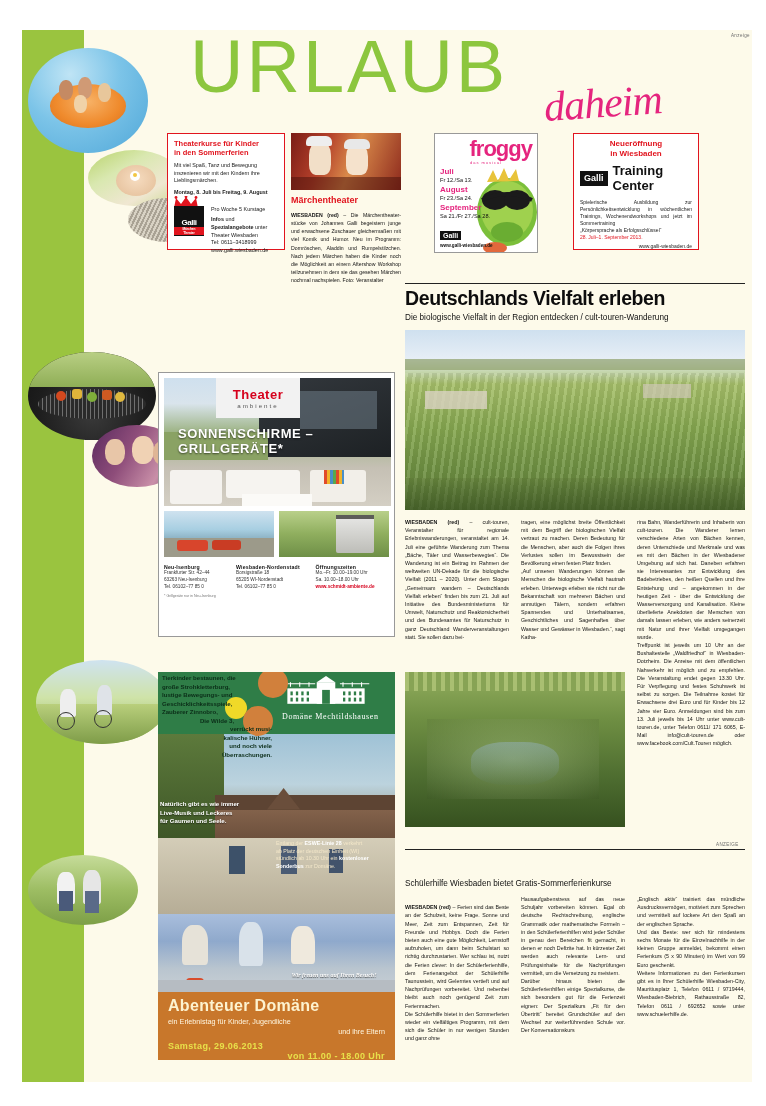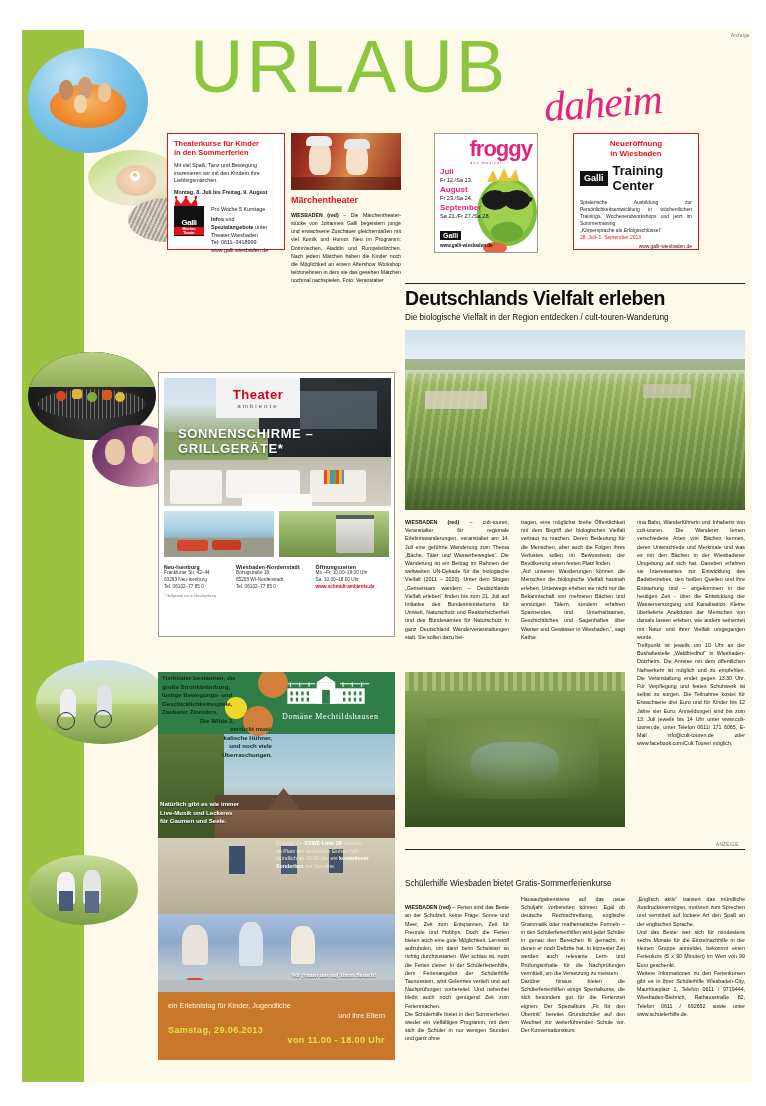--- a/index.html
+++ b/index.html
@@ -497,20 +497,21 @@
       <div style="position:absolute;left:10%;top:14%;width:26px;height:40px;background:#e6e2d8;border-radius:40% 40% 12% 12%;"></div>
       <div style="position:absolute;left:34%;top:10%;width:24px;height:44px;background:#d9e2ea;border-radius:40% 40% 12% 12%;"></div>
       <div style="position:absolute;left:56%;top:16%;width:24px;height:38px;background:#efe9dd;border-radius:40% 40% 12% 12%;"></div>
       <div style="position:absolute;left:12%;bottom:6%;width:18px;height:9px;background:#d84c2c;border-radius:4px;"></div>
       <div style="position:absolute;left:38%;bottom:4%;width:18px;height:9px;background:#e3a32a;border-radius:4px;"></div>
       <div style="position:absolute;left:0;bottom:0;width:100%;height:16%;background:#b6bcc2;"></div>
     </div>
     <div class="wir-freuen" style="position:absolute;left:118px;top:300px;width:116px;text-align:center;">Wir freuen uns auf Ihren Besuch!</div>
 
     <div class="dom-band" style="left:0;top:320px;width:237px;height:68px;padding:6px 10px;">
+      <div class="dom-band-h">Abenteuer Domäne</div>
       <div class="dom-band-s" style="margin-top:3px;">ein Erlebnistag  für Kinder, Jugendliche</div>
       <div class="dom-band-s" style="text-align:right;">und ihre Eltern</div>
       <div class="dom-band-d" style="margin-top:3px;">Samstag, 29.06.2013</div>
       <div class="dom-band-d" style="text-align:right;">von 11.00 - 18.00 Uhr</div>
     </div>
   </div>
 
   <div class="anzeige2" style="left:716px;top:842px;">ANZEIGE</div>
   <div class="art-rule" style="position:absolute;left:405px;top:849px;width:340px;"></div>
   <div class="art-sub" style="position:absolute;left:405px;top:876px;width:345px;">Schülerhilfe Wiesbaden bietet Gratis-Sommerferienkurse</div>

